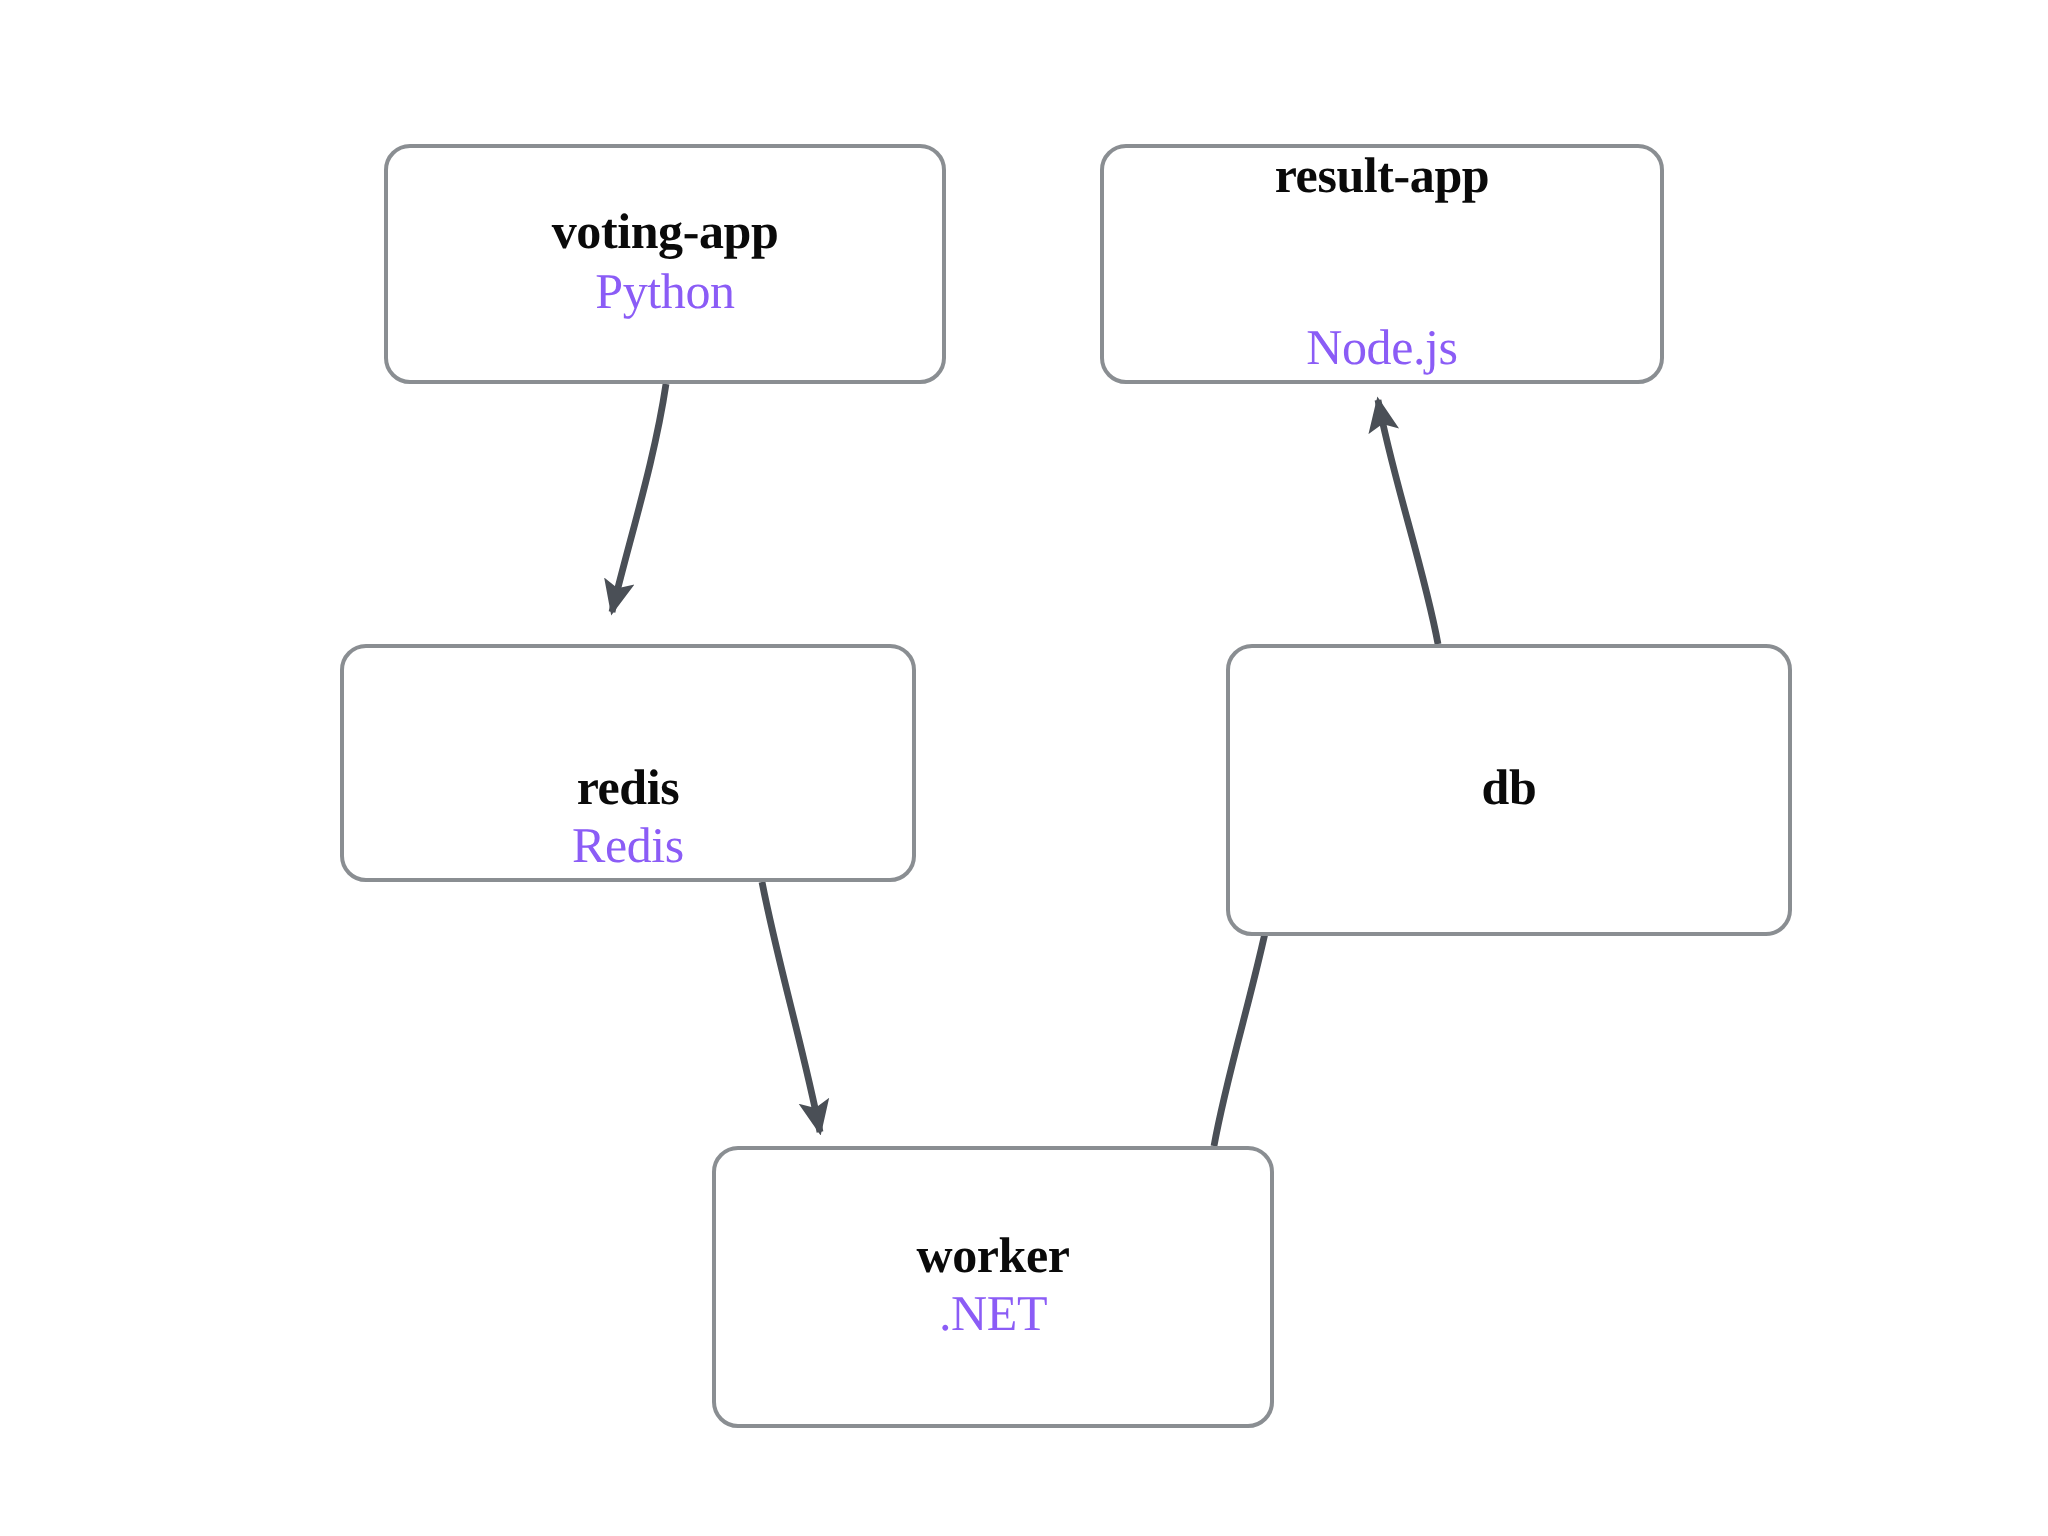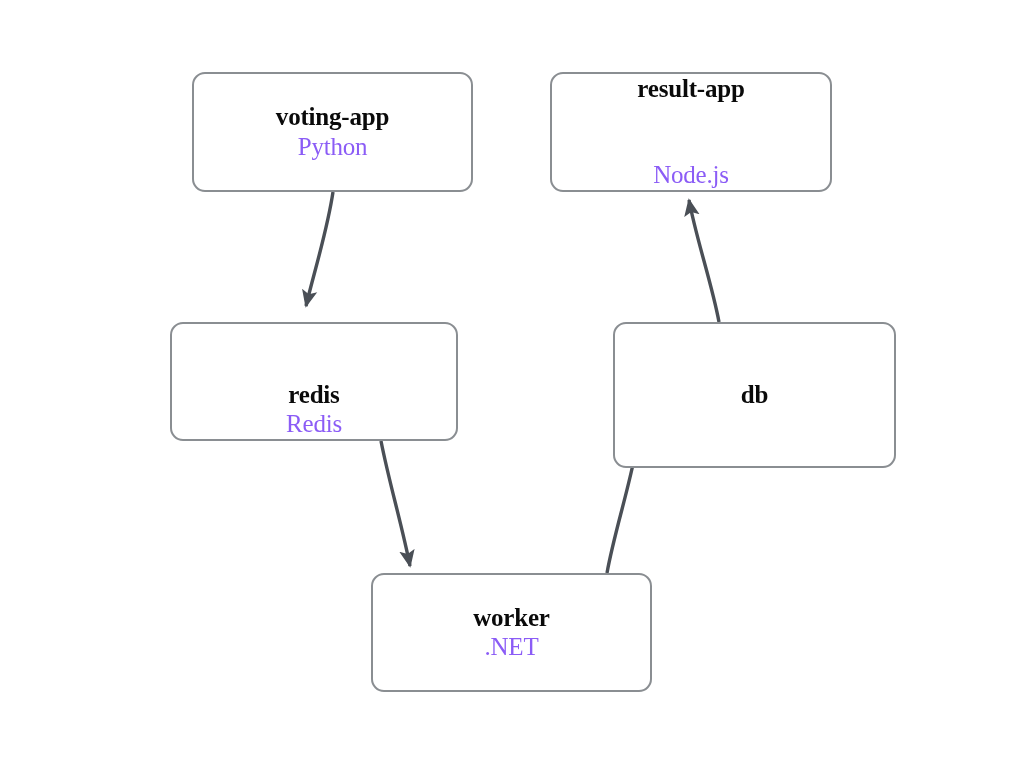--- a/index.html
+++ b/index.html
@@ -82,18 +82,18 @@
 
   <div class="node" style="left:170px; top:322px; width:288px; height:119px;justify-content:flex-end;">
     <div class="node-title">redis</div>
     <div class="node-subtitle">Redis</div>
   </div>
 
   <div class="node" style="left:588px; top:322px; width:283px; height:146px;margin-left:25px;">
     <div class="node-title">db</div>
   </div>
 
-  <div class="node" style="left:371px; top:573px; width:281px; height:119px;">
+  <div class="node" style="left:356px; top:573px; width:281px; height:141px;">
     <div class="node-title">worker</div>
     <div class="node-subtitle">.NET</div>
   </div>
 
 </div>
 
 </body></html>

